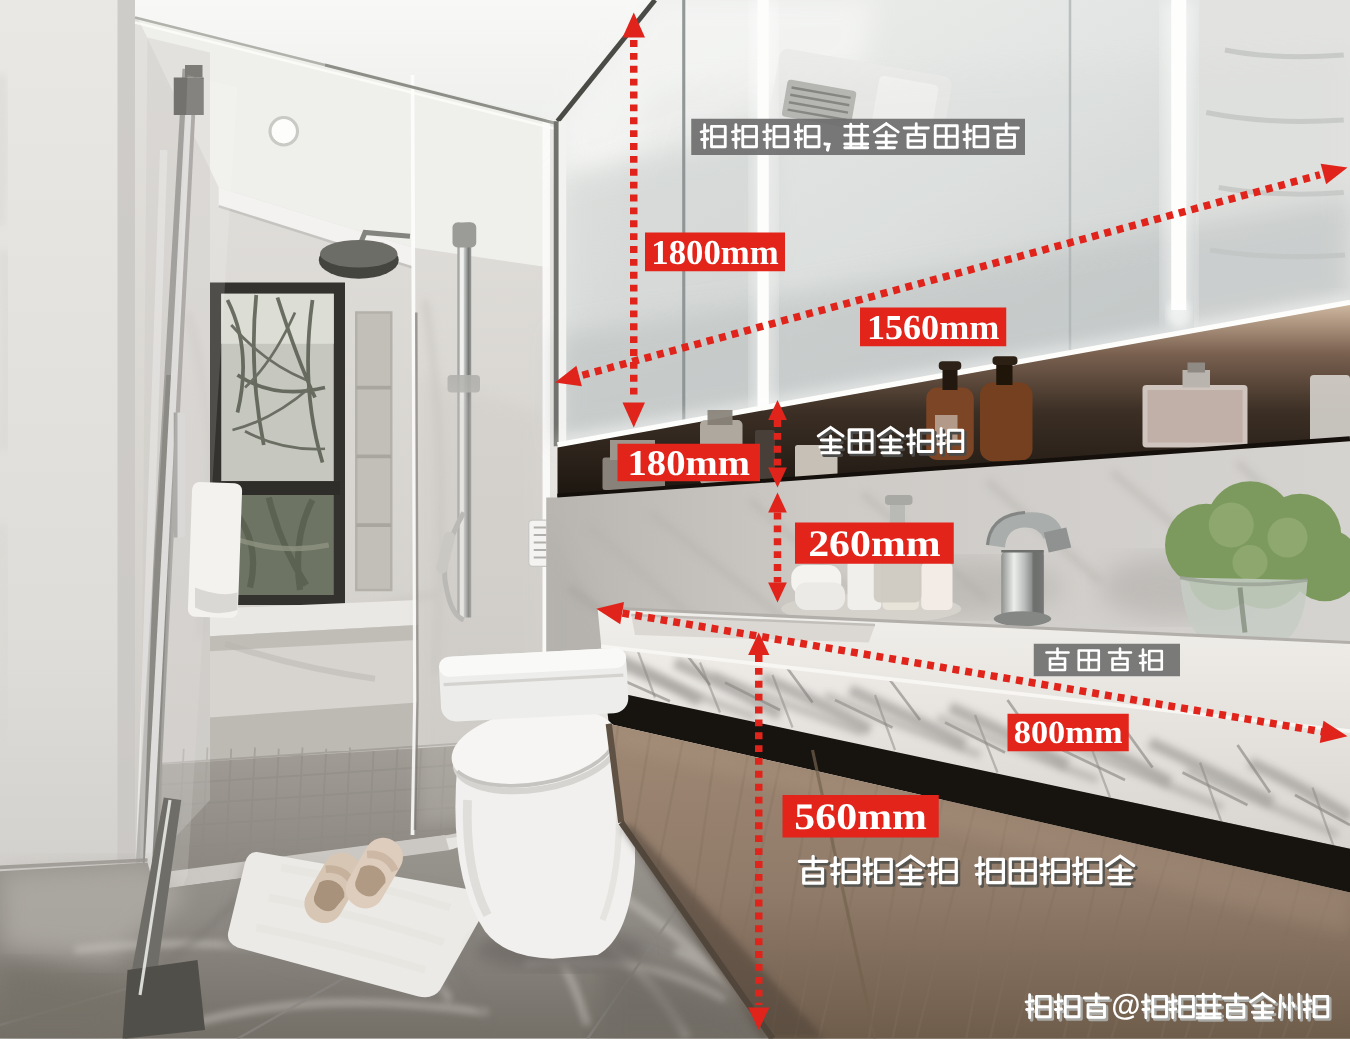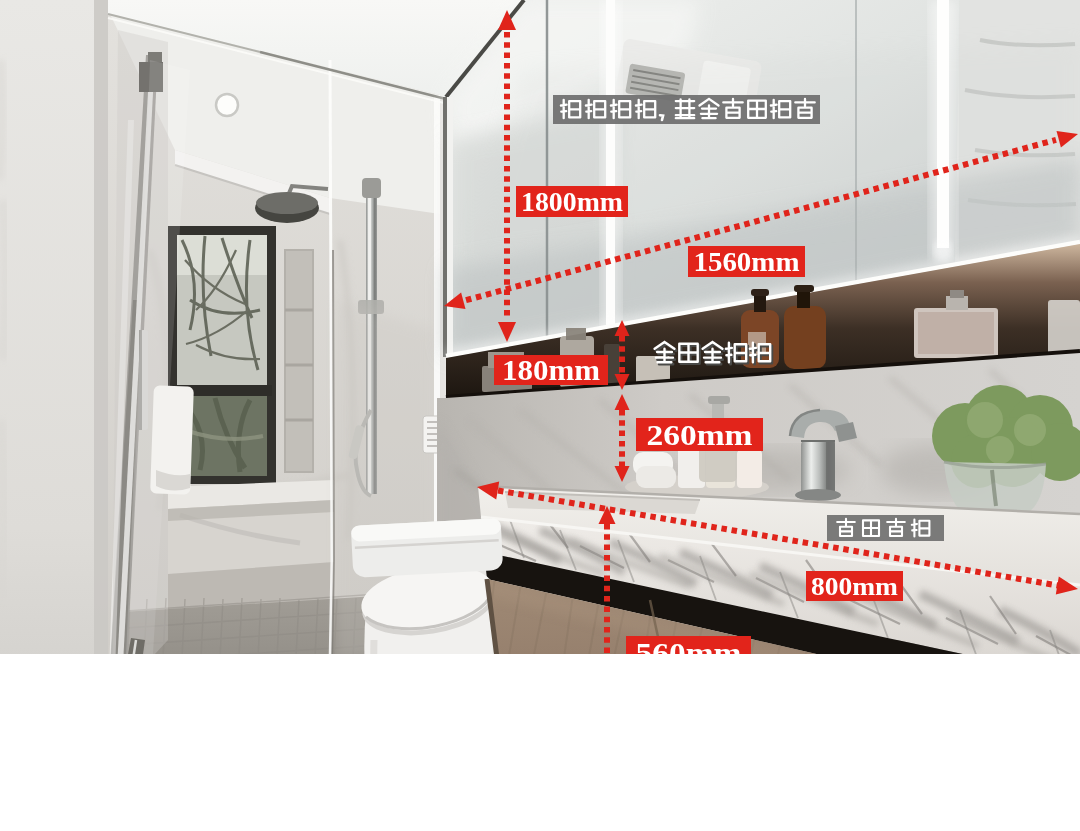--- a/index.html
+++ b/index.html
@@ -1,14 +1,14 @@
 <!DOCTYPE html>
 <html><head><meta charset="utf-8"><style>
 html,body{margin:0;padding:0;background:#fff;font-family:"Liberation Sans",sans-serif;}
-.stage{position:relative;width:1080px;height:654px;overflow:hidden;}
+.stage{position:relative;width:1080px;height:831px;overflow:hidden;}
 </style></head>
 <body>
 <div class="stage">
 <svg width="1080" height="831" viewBox="0 0 1080 831">
 <defs>
 <linearGradient id="gCeil" x1="0" y1="0" x2="0" y2="1">
           <stop offset="0" stop-color="#f8f8f6"></stop>
           <stop offset="1" stop-color="#eef0ee"></stop>
         </linearGradient>
 <linearGradient id="gLW" x1="0" y1="0" x2="0" y2="1">

